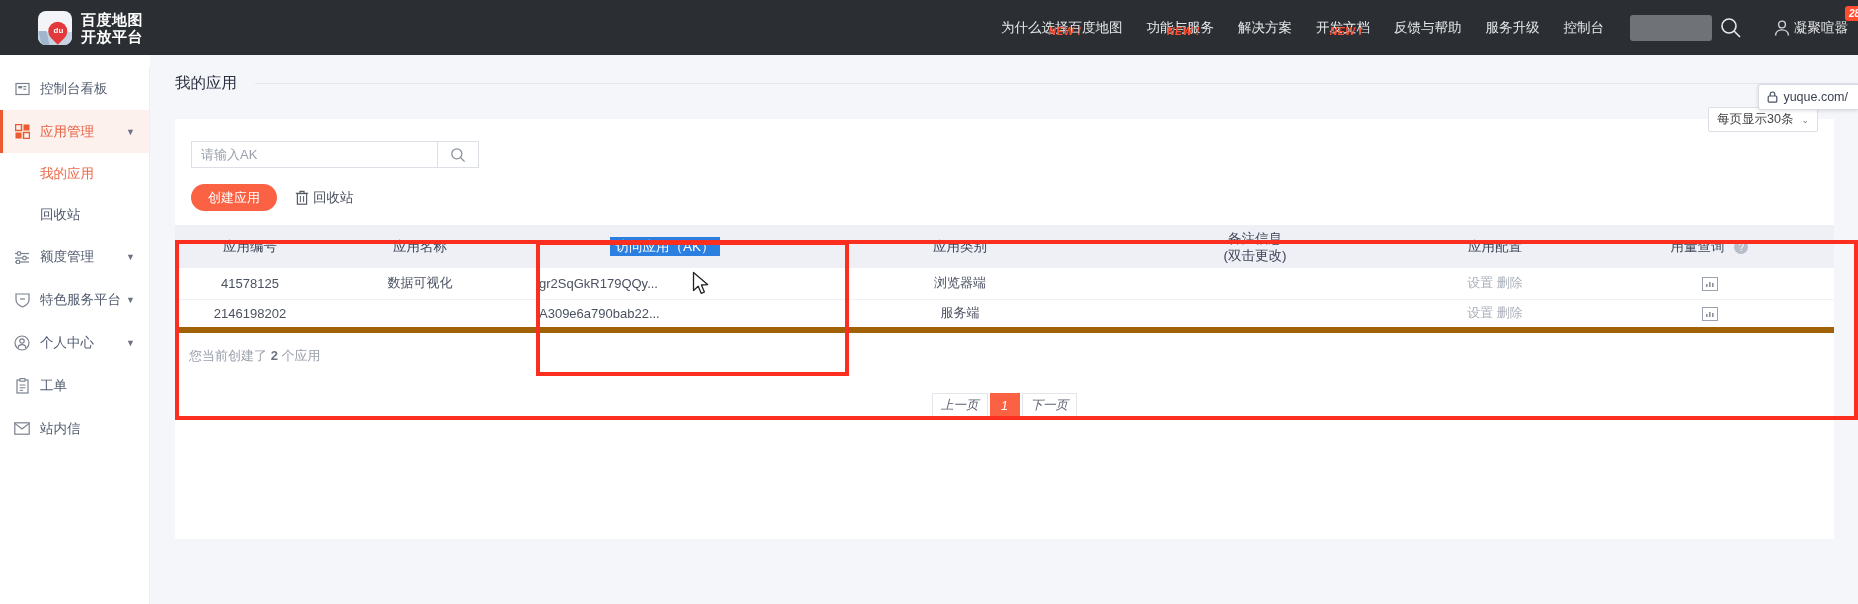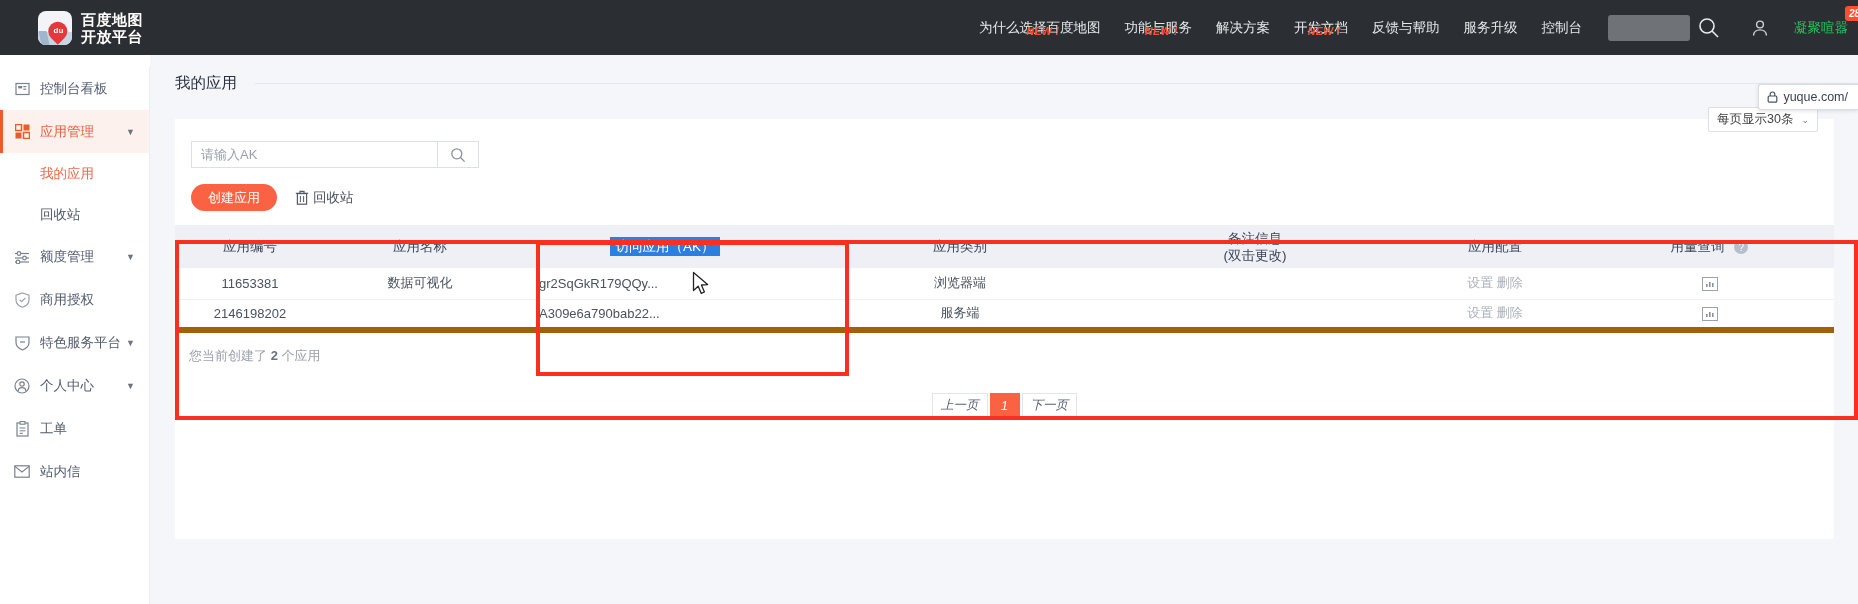--- a/index.html
+++ b/index.html
@@ -66,21 +66,21 @@
   }
   .nav-search-btn {
     position: absolute; right: -32px; top: 50%; transform: translateY(-50%);
     width: 26px; height: 26px; cursor: pointer;
   }
   .nav-user {
     display: flex; align-items: center; margin-left: 60px;
     margin-right: 10px; position: relative; cursor: pointer;
   }
   .nav-user-name {
-    color: #22c55e; font-size: 13.5px; margin-left: 24px; white-space: nowrap;
+    color: #e5e5e5; font-size: 13.5px; margin-left: 2px; white-space: nowrap;
   }
   .nav-user-badge {
     position: absolute; right: -16px; top: -12px;
     background: #ff4d30; color: #fff; font-size: 10px; font-style: italic;
     border-radius: 3px; padding: 1px 4px; line-height: 13px; font-weight: bold;
   }
 
   
   .sidebar {
     position: absolute; left: 0; top: 55px;
@@ -341,29 +341,20 @@
         <line x1="1" y1="12" x2="15" y2="12" stroke="#7a818e" stroke-width="1.2"></line>
         <circle cx="5" cy="3.5" r="1.8" fill="#fff" stroke="#7a818e" stroke-width="1.2"></circle>
         <circle cx="10.5" cy="8" r="1.8" fill="#fff" stroke="#7a818e" stroke-width="1.2"></circle>
         <circle cx="4" cy="12" r="1.8" fill="#fff" stroke="#7a818e" stroke-width="1.2"></circle>
       </svg>
     </span>
     <span class="side-label">额度管理</span>
     <span class="side-caret">▼</span>
   </div>
 
-  <div class="side-item">
-    <span class="side-icon">
-      <svg width="15" height="16" viewBox="0 0 15 16">
-        <path d="M7.5 1 L14 3.2 V8 C14 11.5 11 14 7.5 15.2 C4 14 1 11.5 1 8 V3.2 Z" fill="none" stroke="#9aa1ad" stroke-width="1.2"></path>
-        <path d="M4.7 7.8 L6.6 9.7 L10.4 5.9" fill="none" stroke="#9aa1ad" stroke-width="1.2"></path>
-      </svg>
-    </span>
-    <span class="side-label">商用授权</span>
-  </div>
 
   <div class="side-item">
     <span class="side-icon">
       <svg width="15" height="16" viewBox="0 0 15 16">
         <path d="M1 2 H14 V7.5 C14 11 11 13.6 7.5 15 C4 13.6 1 11 1 7.5 Z" fill="none" stroke="#7a818e" stroke-width="1.2"></path>
         <line x1="5" y1="7" x2="10" y2="7" stroke="#7a818e" stroke-width="1.2"></line>
       </svg>
     </span>
     <span class="side-label">特色服务平台</span>
     <span class="side-caret">▼</span>
@@ -467,21 +458,21 @@
             <span>应用配置</span>
           </th>
           <th>
             <span>用量查询</span>
             <span class="help-circle">?</span>
           </th>
         </tr>
       </thead>
       <tbody>
         <tr>
-          <td>11653381</td>
+          <td>41578125</td>
           <td>数据可视化</td>
           <td style="text-align:left;padding-left:24px">gr2SqGkR179QQy...</td>
           <td>浏览器端</td>
           <td></td>
           <td>
             <span class="cfg-actions">
               <span>设置</span>
               <span>删除</span>
             </span>
           </td>

